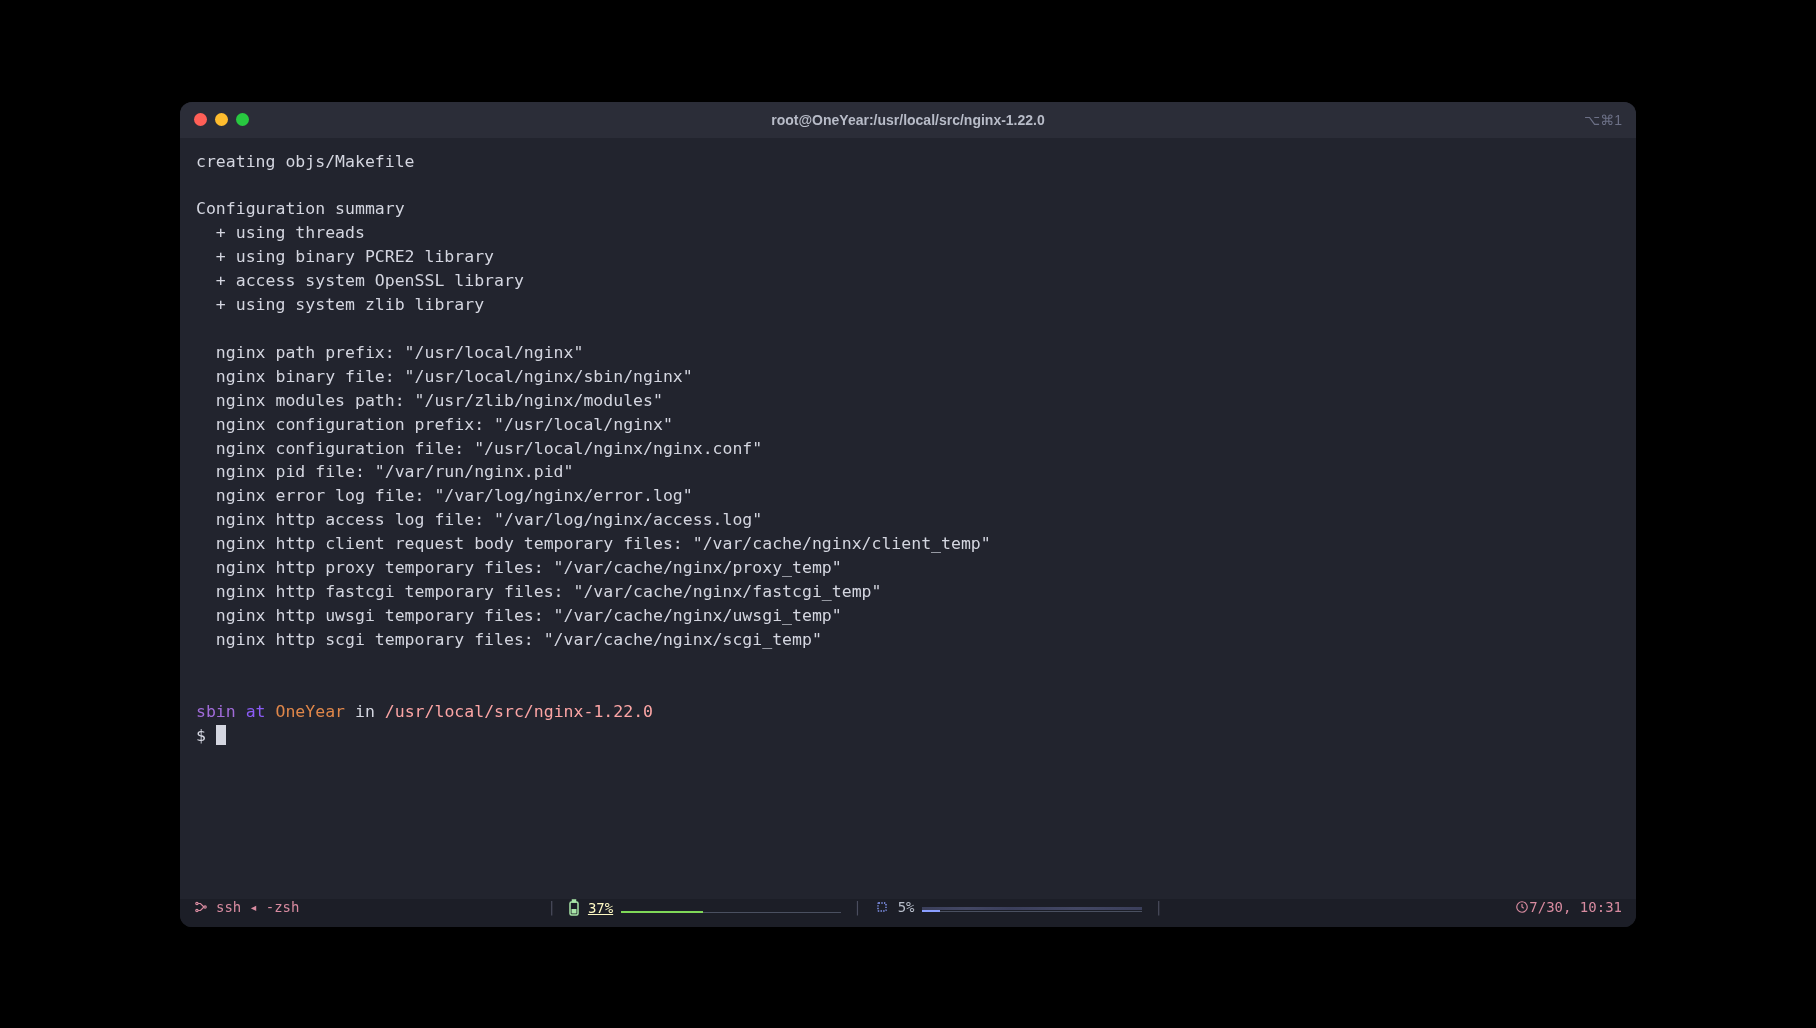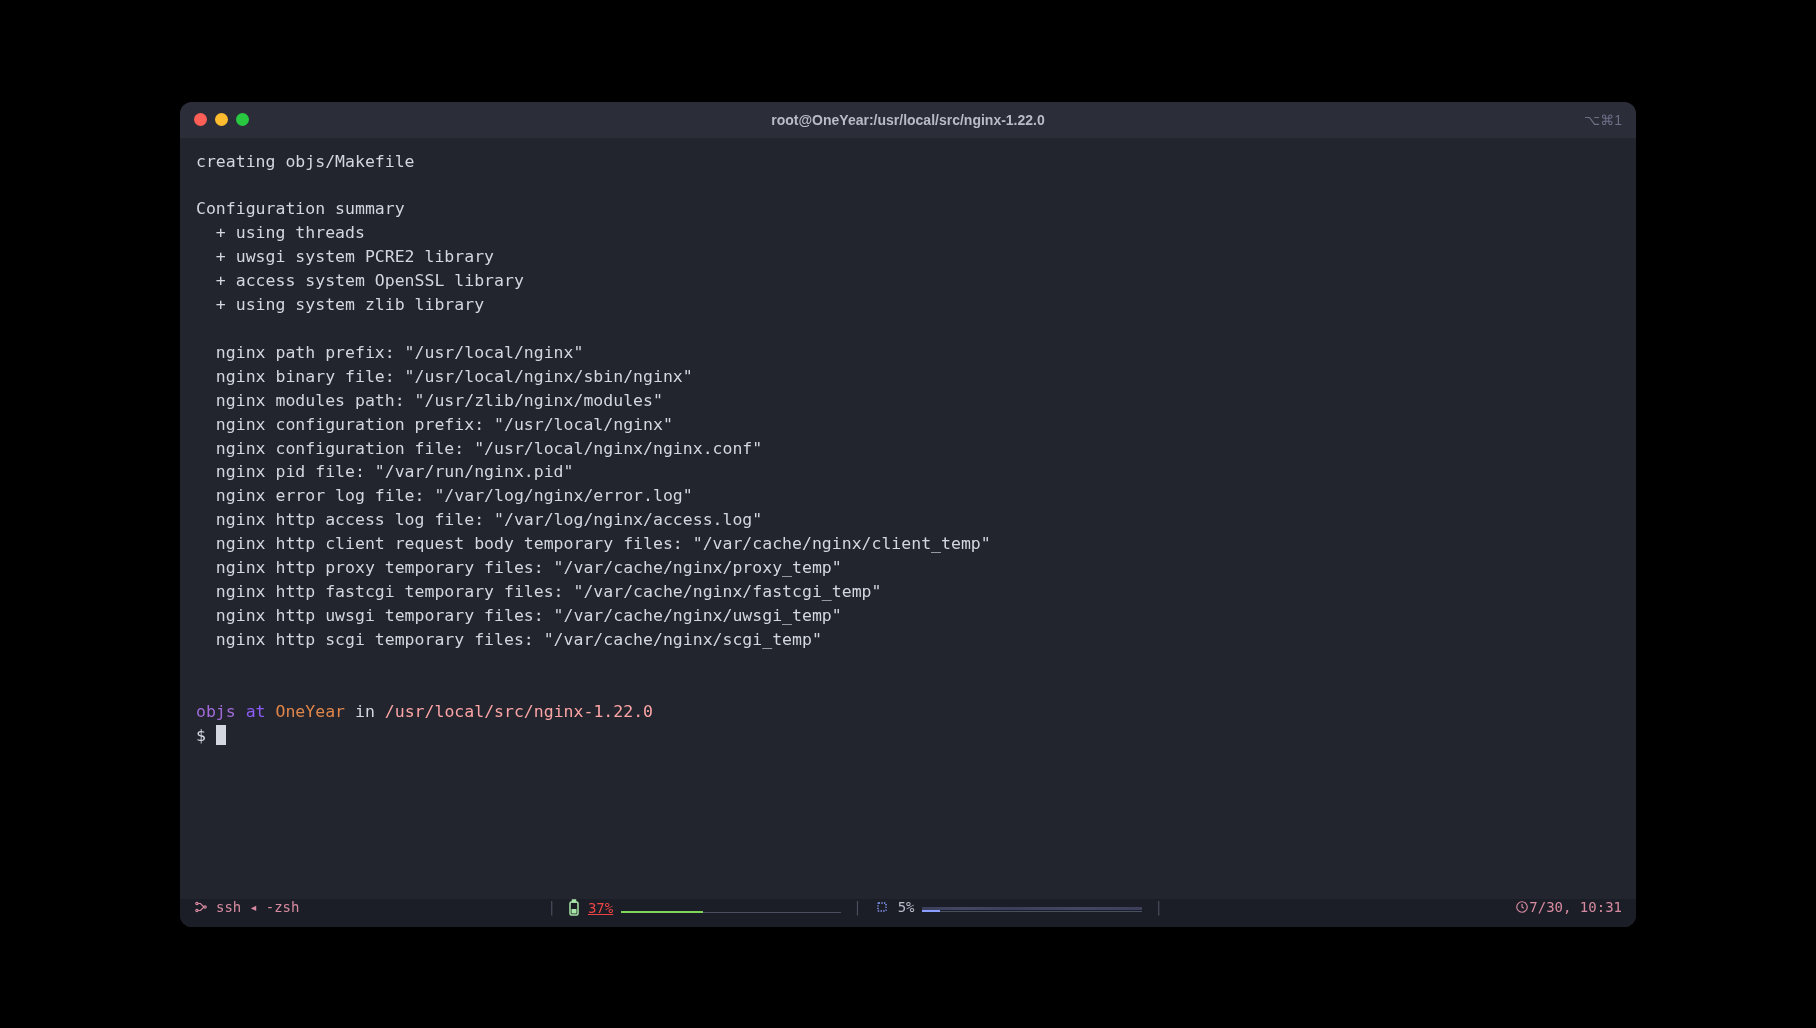--- a/index.html
+++ b/index.html
@@ -97,21 +97,21 @@
   .sb-section {
     display: flex;
     align-items: center;
     gap: 8px;
     margin-left: 40px;
   }
   .sb-divider {
     color: #4a4d5e; margin: 0 4px;
   }
   .sb-battery { color: #a8e6a8; }
-  .sb-battery .pct { color: #ef4444; text-decoration: underline; }
+  .sb-battery .pct { color: #fef9c3; text-decoration: underline; }
   .sb-cpu { color: #8a9eff; }
   .sb-cpu .pct { color: #b8beca; }
   .sb-right {
     margin-left: auto;
     display: flex;
     align-items: center;
     color: #d88ba0;
   }
   .bar {
     width: 220px; height: 10px;
@@ -146,39 +146,39 @@
       <div class="tl green"></div>
     </div>
     <div class="title">root@OneYear:/usr/local/src/nginx-1.22.0</div>
     <div class="title-right">⌥⌘1</div>
   </div>
 
   <div class="terminal"><span>creating objs/Makefile</span>
 <span></span>
 <span>Configuration summary</span>
 <span>  + using threads</span>
-<span>  + uwsgi system PCRE2 library</span>
+<span>  + using binary PCRE2 library</span>
 <span>  + access system OpenSSL library</span>
 <span>  + using system zlib library</span>
 <span></span>
 <span>  nginx path prefix: "/usr/local/nginx"</span>
 <span>  nginx binary file: "/usr/local/nginx/sbin/nginx"</span>
 <span>  nginx modules path: "/usr/zlib/nginx/modules"</span>
 <span>  nginx configuration prefix: "/usr/local/nginx"</span>
 <span>  nginx configuration file: "/usr/local/nginx/nginx.conf"</span>
 <span>  nginx pid file: "/var/run/nginx.pid"</span>
 <span>  nginx error log file: "/var/log/nginx/error.log"</span>
 <span>  nginx http access log file: "/var/log/nginx/access.log"</span>
 <span>  nginx http client request body temporary files: "/var/cache/nginx/client_temp"</span>
 <span>  nginx http proxy temporary files: "/var/cache/nginx/proxy_temp"</span>
 <span>  nginx http fastcgi temporary files: "/var/cache/nginx/fastcgi_temp"</span>
 <span>  nginx http uwsgi temporary files: "/var/cache/nginx/uwsgi_temp"</span>
 <span>  nginx http scgi temporary files: "/var/cache/nginx/scgi_temp"</span>
 
-<div class="prompt-line"><span class="prompt-user">objs</span><span class="prompt-at"> at </span><span class="prompt-host">OneYear</span><span class="prompt-in"> in </span><span class="prompt-path">/usr/local/src/nginx-1.22.0</span></div><span class="prompt-dollar">$ </span><span class="cursor"></span></div>
+<div class="prompt-line"><span class="prompt-user">sbin</span><span class="prompt-at"> at </span><span class="prompt-host">OneYear</span><span class="prompt-in"> in </span><span class="prompt-path">/usr/local/src/nginx-1.22.0</span></div><span class="prompt-dollar">$ </span><span class="cursor"></span></div>
 
   <div class="statusbar">
     <div class="sb-left">
       <span>
         <svg width="14" height="14" viewBox="0 0 24 24" fill="none" stroke="#d88ba0" stroke-width="2">
           <circle cx="5" cy="6" r="2"></circle>
             <circle cx="5" cy="18" r="2"></circle>
             <circle cx="19" cy="12" r="2"></circle>
           <path d="M7 6h4l6 6M7 18h4l6-6"></path>
         </svg>

